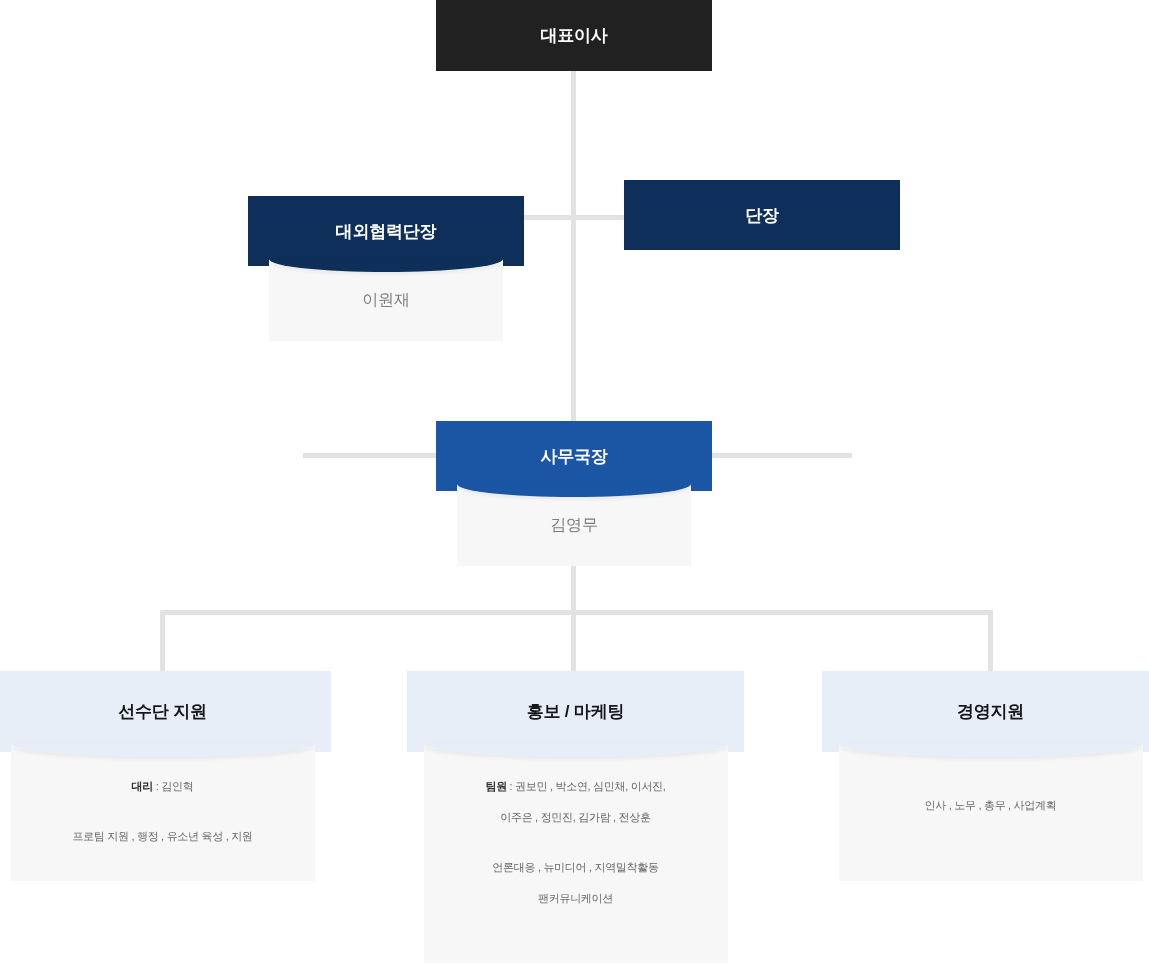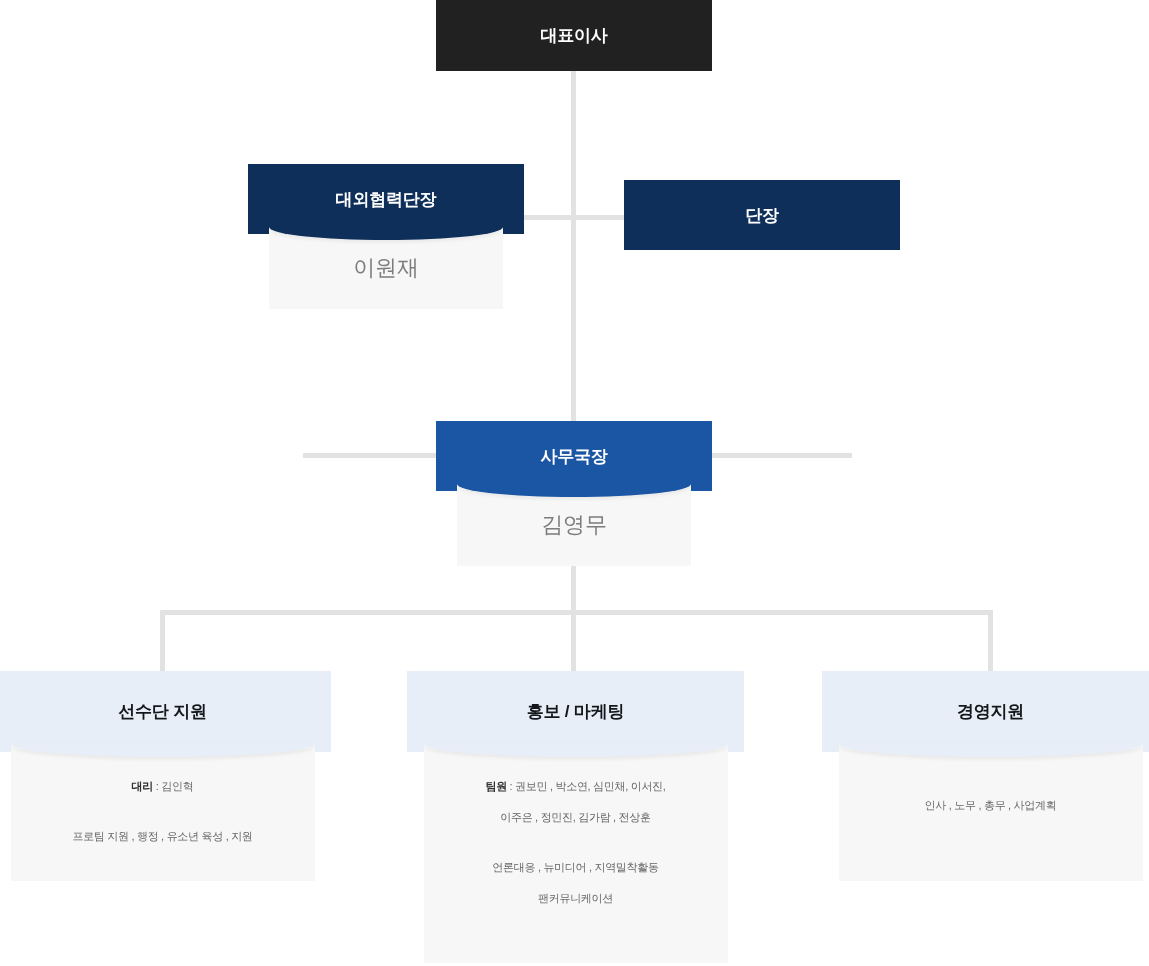--- a/index.html
+++ b/index.html
@@ -31,21 +31,21 @@
   .h137{height:137px;} .h219{height:219px;}
 
   
   .arc{position:absolute;top:0;left:0;right:0;height:13px;
        border-radius:0 0 50% 50% / 0 0 100% 100%;
        box-shadow:0 2px 4px rgba(0,0,0,0.07);}
   .arc-l2{background:var(--level2-bg,#0e2f5a);}
   .arc-l3{background:var(--level3-bg,#1a56a3);}
   .arc-l4{background:var(--level4-bg,#e8eef8);}
 
-  .person-name{color:#7d7d7d;font-size:22px;letter-spacing:-0.2px;}
+  .person-name{color:#7d7d7d;font-size:16px;letter-spacing:-0.2px;}
 
   .row{line-height:31px;font-size:11px;color:#666666;text-align:center;letter-spacing:-0.3px;}
   .row .lbl{font-weight:bold;color:#2e2e2e;}
   .row.gap{margin-top:19px;}
 </style>
 </head>
 <body>
 
 <div id="stage">
 
@@ -58,21 +58,21 @@
   <div class="line" style="left:160px;top:610px;width:5px;height:61px;"></div>
   <div class="line" style="left:571px;top:610px;width:5px;height:61px;"></div>
   <div class="line" style="left:988px;top:610px;width:5px;height:61px;"></div>
 
   <div class="node" style="left:436px;top:0;">
     <div class="title-box title-white bg-root w276 h71">
       <span>대표이사</span>
     </div>
   </div>
 
-  <div class="node" style="left:248px;top:164px;text-align:right;">
+  <div class="node" style="left:248px;top:196px;text-align:right;">
     <div class="title-box title-white bg-l2 w276 h70">
       <span>대외협력단장</span>
     </div>
     <div class="card name-card">
       <div class="arc arc-l2"></div>
       <span class="person-name">이원재</span>
     </div>
   </div>
 
   <div class="node" style="left:624px;top:180px;">

